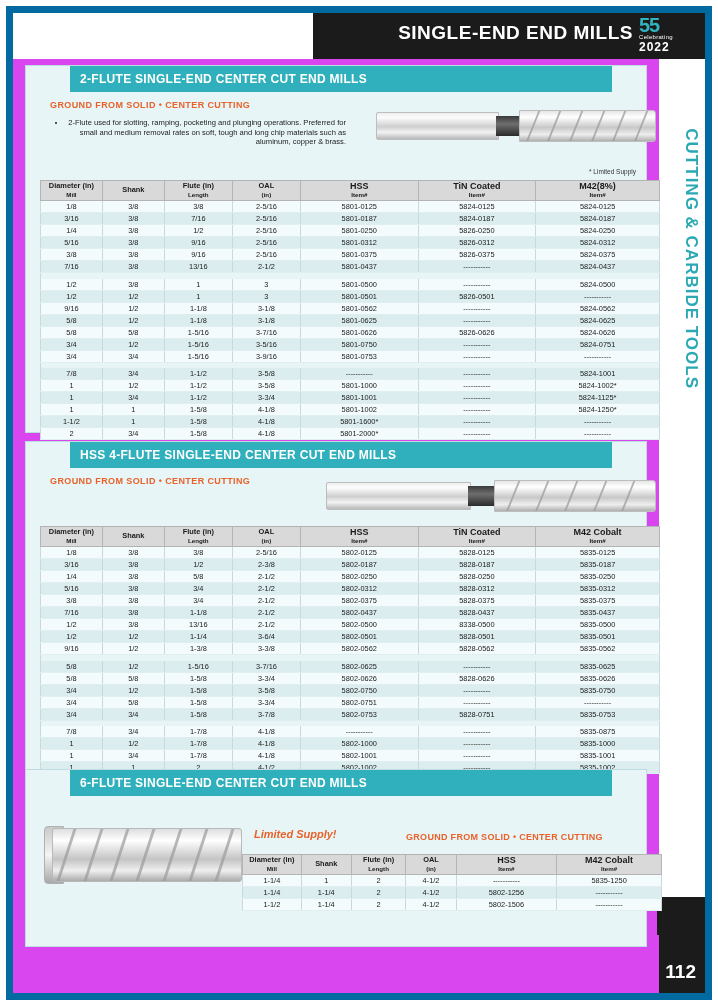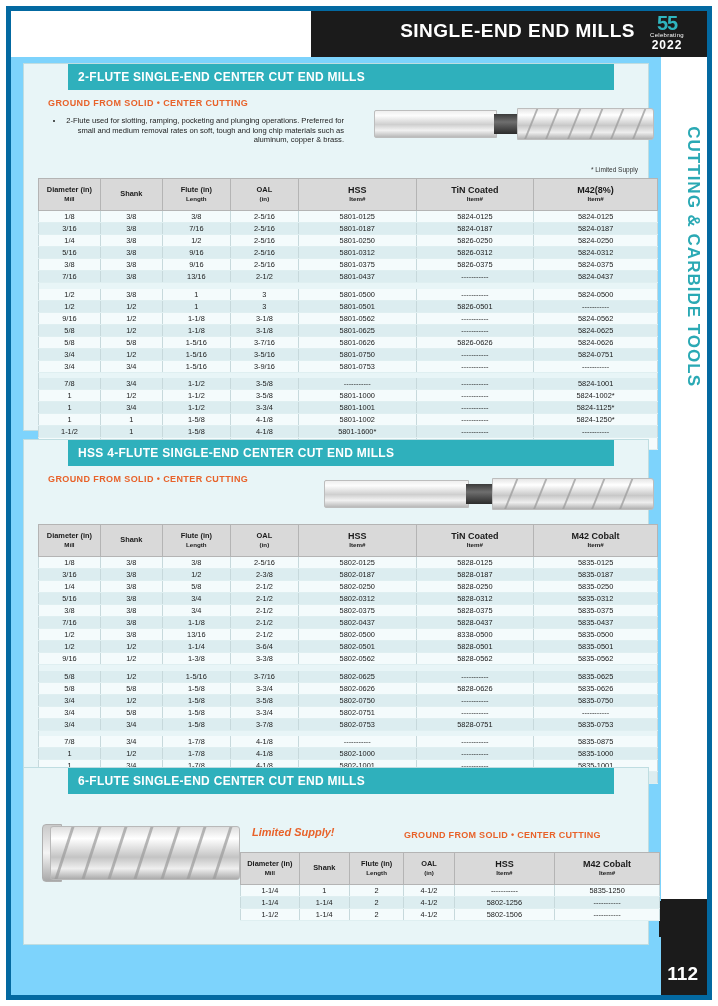--- a/index.html
+++ b/index.html
@@ -11,35 +11,35 @@
     overflow:hidden;
   }
   .page{
     position:absolute; inset:0;
     background:#ffffff;
     padding:6px 6px 6px 6px;
   }
   .sheet{
     position:absolute;
     left:6px; top:6px; right:6px; bottom:6px;
-    border:5px solid #0369a1;
-    background:#7dd3fc;
+    border:7px solid #0369a1;
+    background:#d946ef;
   }
   
   .header{
     position:absolute; left:0; top:0; right:0; height:46px;
     background:#1b1b1b;
   }
   .header .title{
     position:absolute; right:72px; top:9px;
     color:#ffffff; font-size:19px; font-weight:bold; letter-spacing:.5px;
   }
   .celebrate{
     position:absolute; right:14px; top:4px; width:52px; height:40px;
-    text-align:center; color:#ffffff;
+    text-align:left; color:#ffffff;
   }
   .celebrate .mark{
     font-size:20px; font-weight:bold; color:#2fb5bf; line-height:16px;
     letter-spacing:-1px;
   }
   .celebrate .c1{ font-size:6px; letter-spacing:.3px; margin-top:1px;}
   .celebrate .c2{ font-size:12px; font-weight:bold; letter-spacing:1px;}
   .headerleft{
     position:absolute; left:0; top:0; width:300px; height:46px;
     background:#ffffff;
@@ -153,21 +153,21 @@
   table{
     position:absolute;
     border-collapse:collapse;
     font-size:7.4px;
     color:#1a1a1a;
   }
   thead th{
     background:#d9d9d9;
     border:1px solid #b4b4b4;
     font-size:7.4px;
-    padding:7px 2px;
+    padding:1px 2px;
     line-height:8.5px;
   }
   thead th.big{ font-size:9px; }
   thead th .sub{ display:block; font-size:6.2px; font-weight:bold; }
   tbody td{
     border-left:1px solid #c7d9dc;
     border-right:1px solid #c7d9dc;
     border-bottom:1px solid #dfeff1;
     padding:1px 2px;
     text-align:center;

